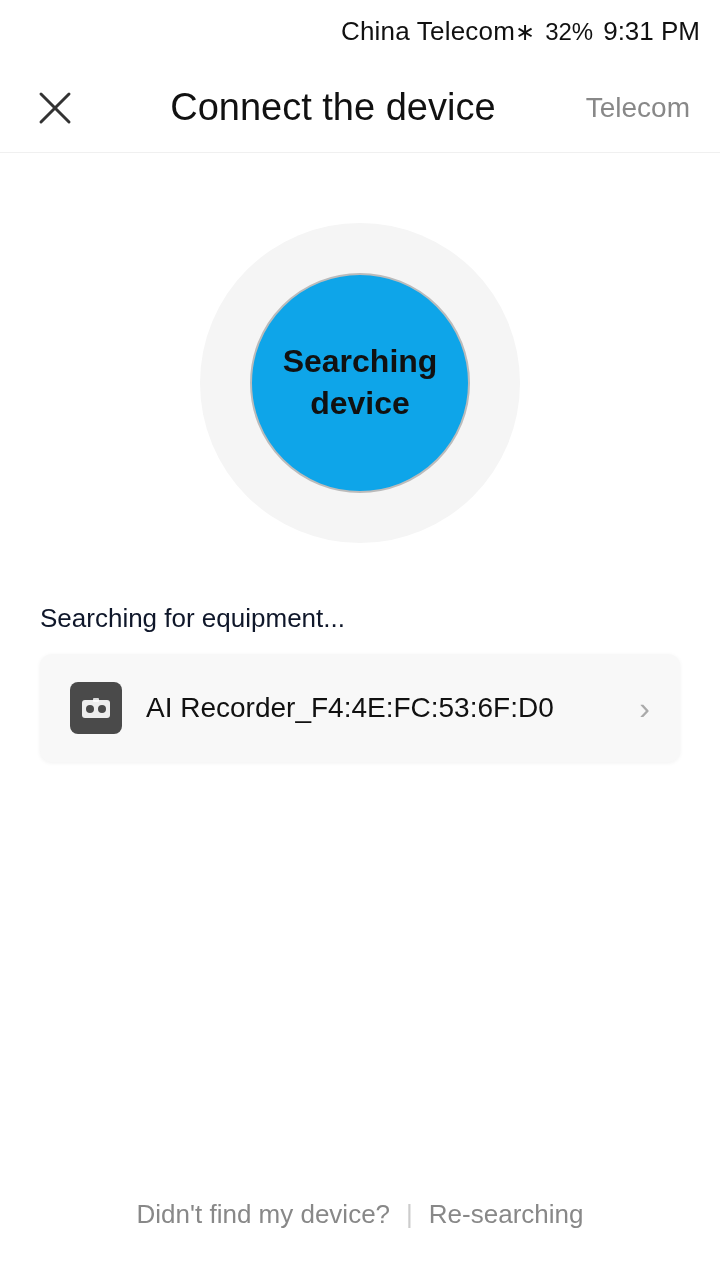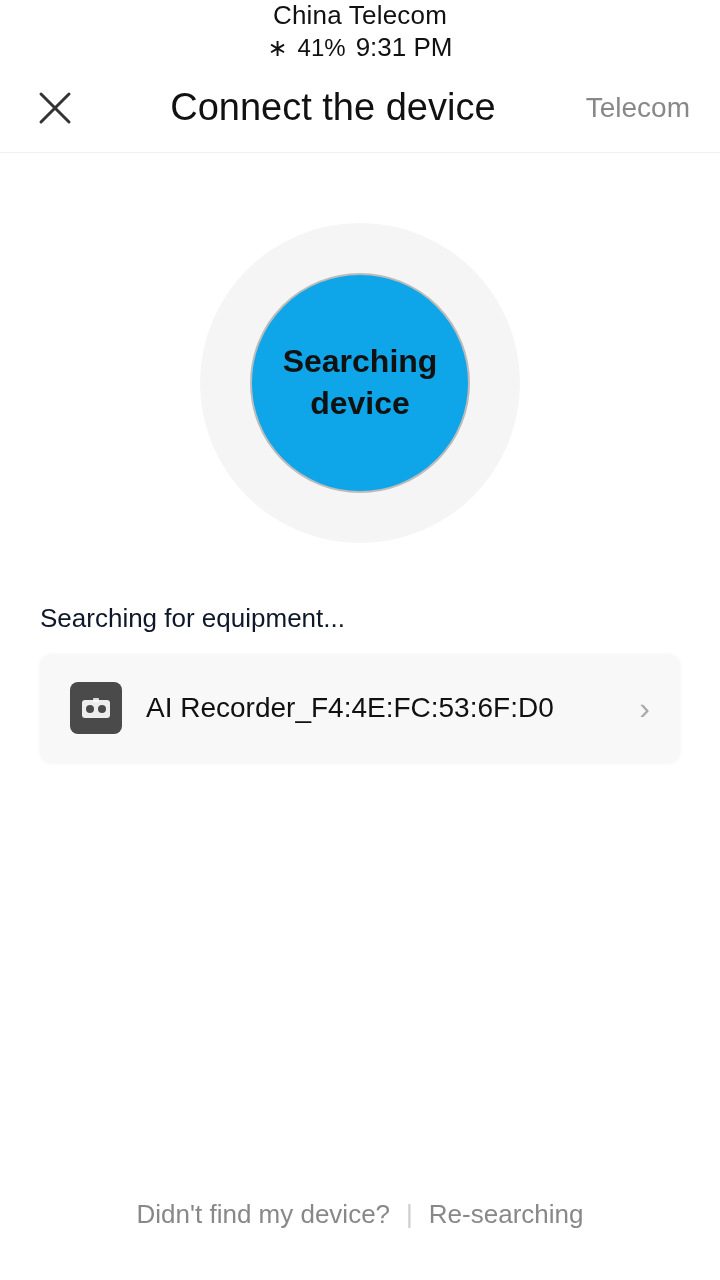--- a/index.html
+++ b/index.html
@@ -13,24 +13,23 @@
       display: flex;
       flex-direction: column;
     }
 
     
     .status-bar {
       height: 63px;
       background: #ffffff;
       display: flex;
       align-items: center;
-      justify-content: space-between;
+      justify-content: flex-end;
       padding: 0 20px;
       flex-shrink: 0;
-      flex-direction: column;
     }
 
     .status-left {
       font-size: 26px;
       font-weight: 500;
       color: #111111;
       letter-spacing: 0.2px;
     }
 
     .status-right {
@@ -215,21 +214,21 @@
     
     .spacer { flex: 1; }
   </style>
 </head>
 <body>
 
 <div class="status-bar">
   <span class="status-left">China Telecom</span>
   <div class="status-right">
     <span>∗</span>
-    <span>41%</span>
+    <span>32%</span>
     <span class="time">9:31 PM</span>
   </div>
 </div>
 
 <div class="app-header">
   <div class="close-btn">
     <svg viewBox="0 0 36 36" fill="none" xmlns="http://www.w3.org/2000/svg">
       <line x1="4" y1="4" x2="32" y2="32" stroke="#333333" stroke-width="3" stroke-linecap="round"></line>
       <line x1="32" y1="4" x2="4" y2="32" stroke="#333333" stroke-width="3" stroke-linecap="round"></line>
     </svg>

